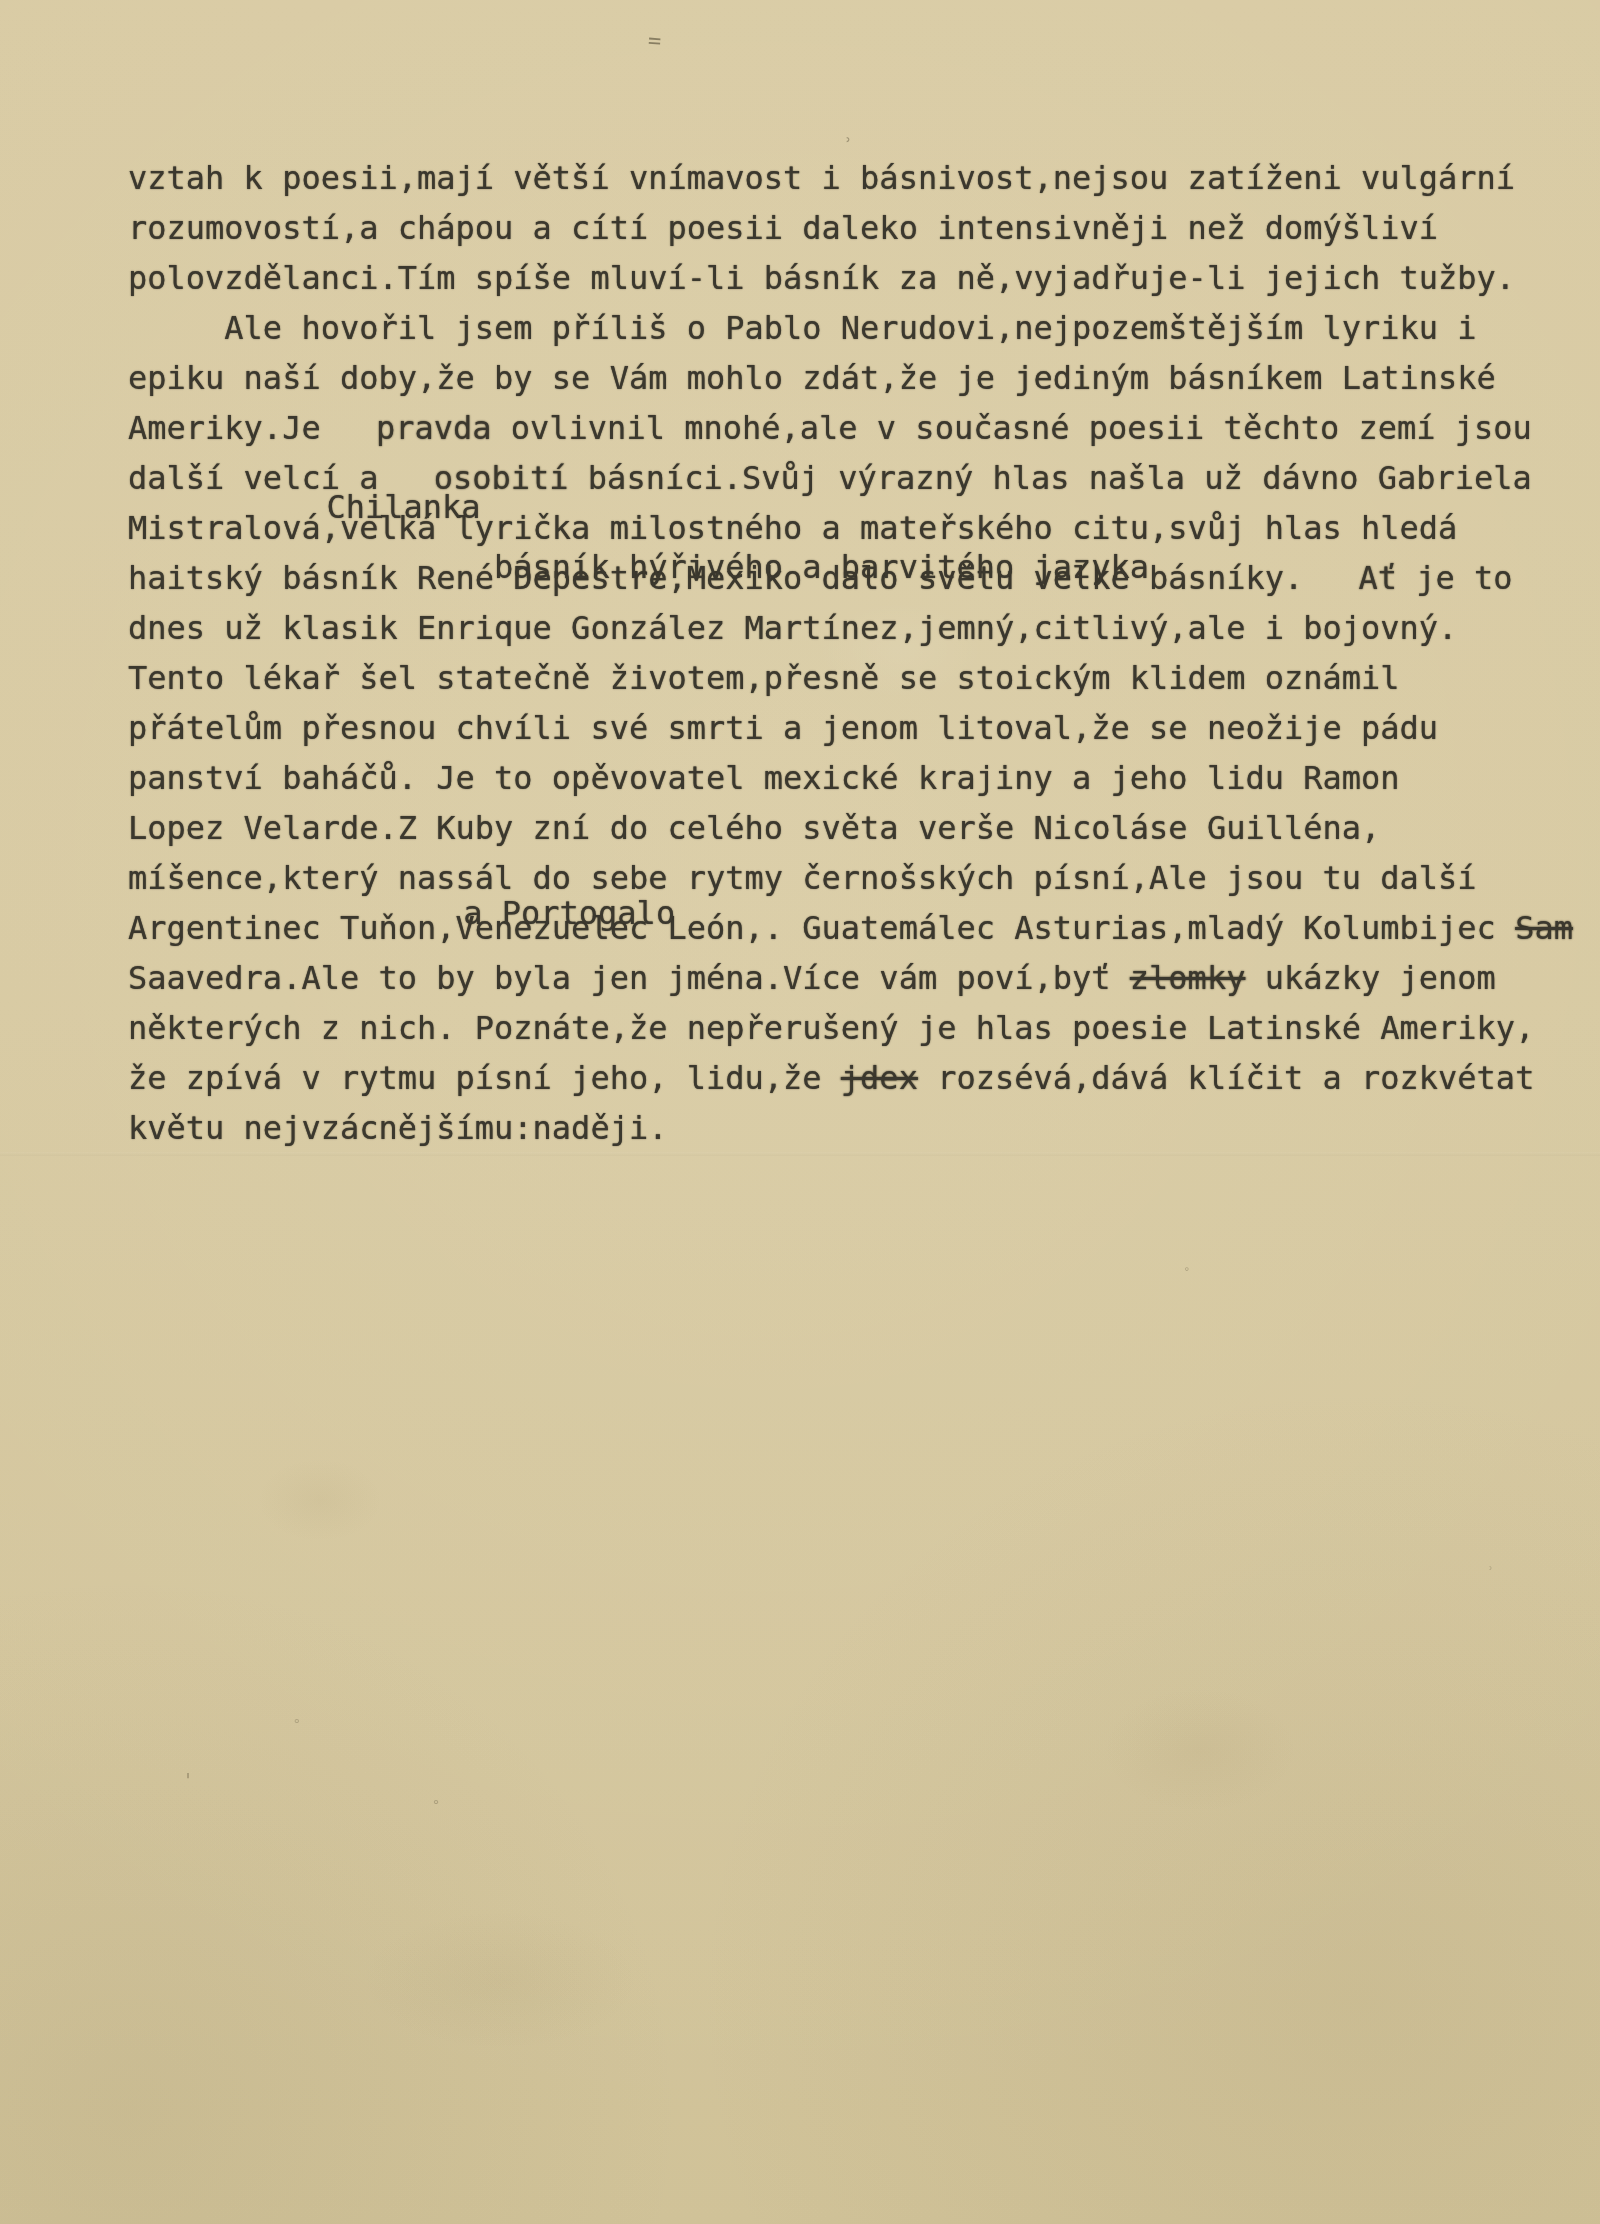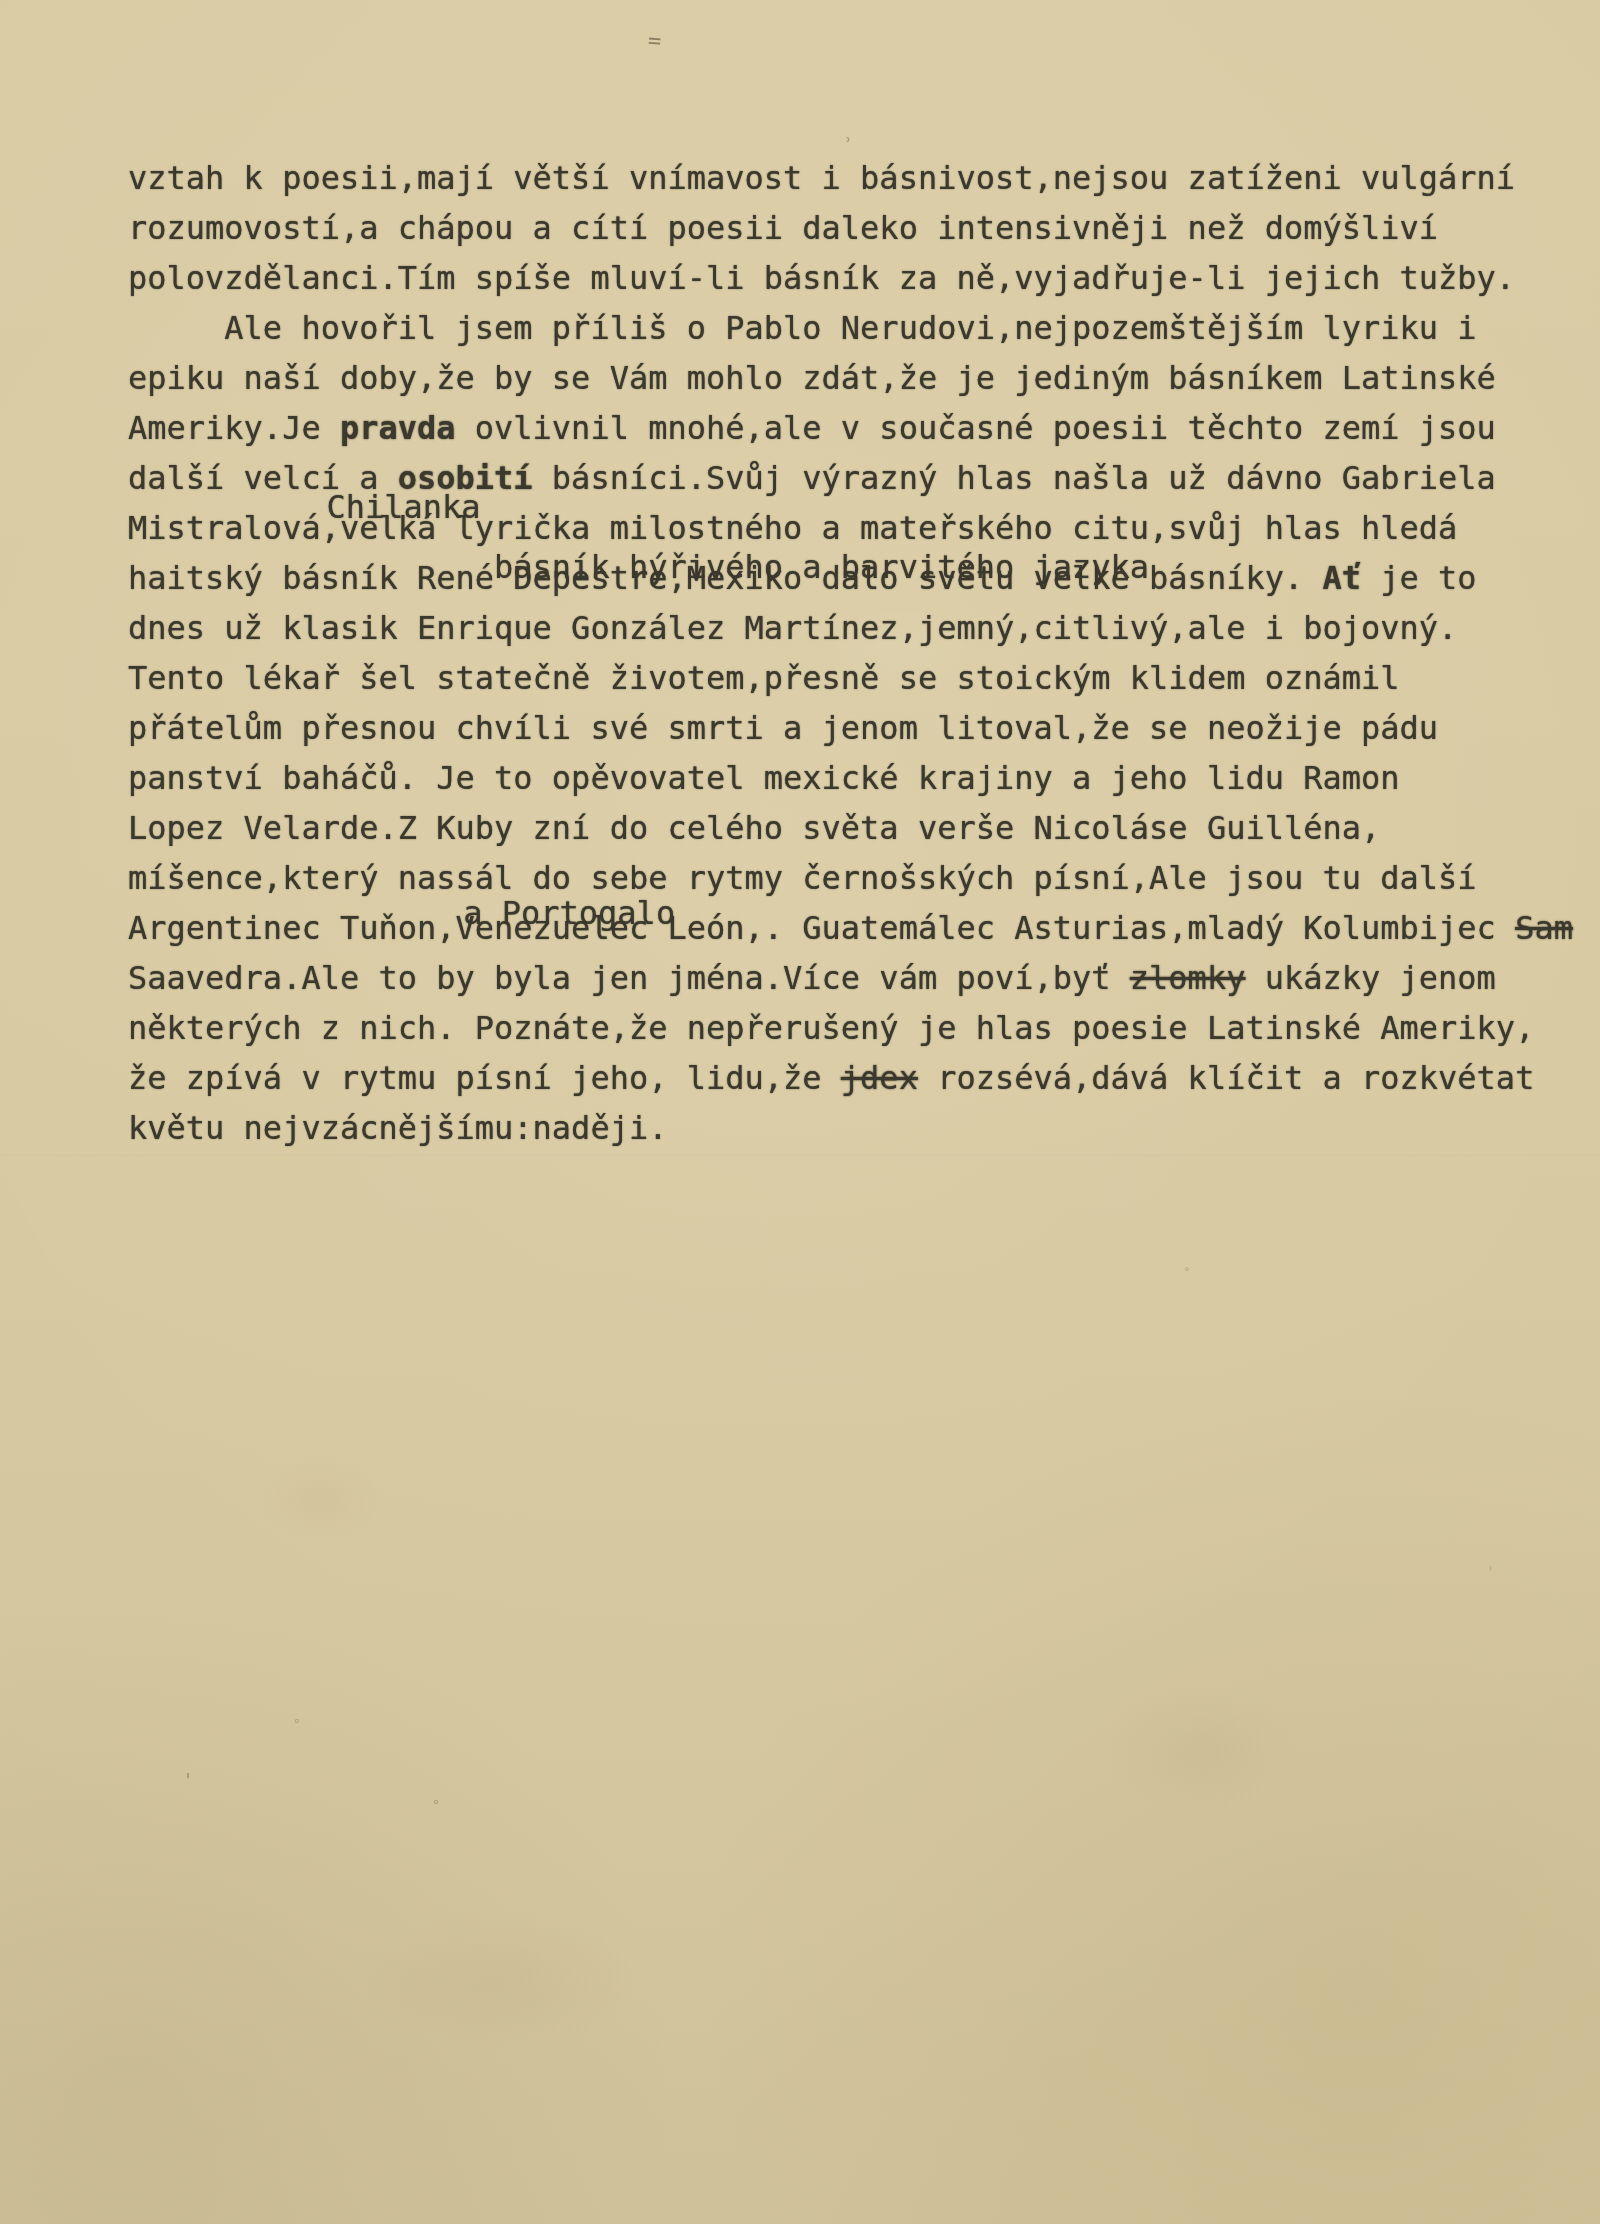--- a/index.html
+++ b/index.html
@@ -61,22 +61,23 @@
   .insert {
     position: absolute;
     white-space: pre;
   }
   .strike {
     text-decoration: line-through;
     font-weight: normal;
     text-shadow: 0 0 1.8px rgba(48,44,32,0.95);
   }
   .overtype {
-    font-weight: bold;
+    font-weight: normal;
     text-shadow: 0 0 1.8px rgba(48,44,32,0.95);
+    margin-left: 36px;
   }
   .speckle {
     position: absolute;
     color: rgba(70,62,42,0.55);
     font-size: 20px;
     pointer-events: none;
   }
   .speckle.s1 { left: 648px; top: 28px; font-size: 22px; transform: rotate(4deg); }
   .speckle.s2 { left: 842px; top: 128px; opacity: 0.7; }
   .speckle.s3 { left: 182px; top: 1768px; opacity: 0.6; }

